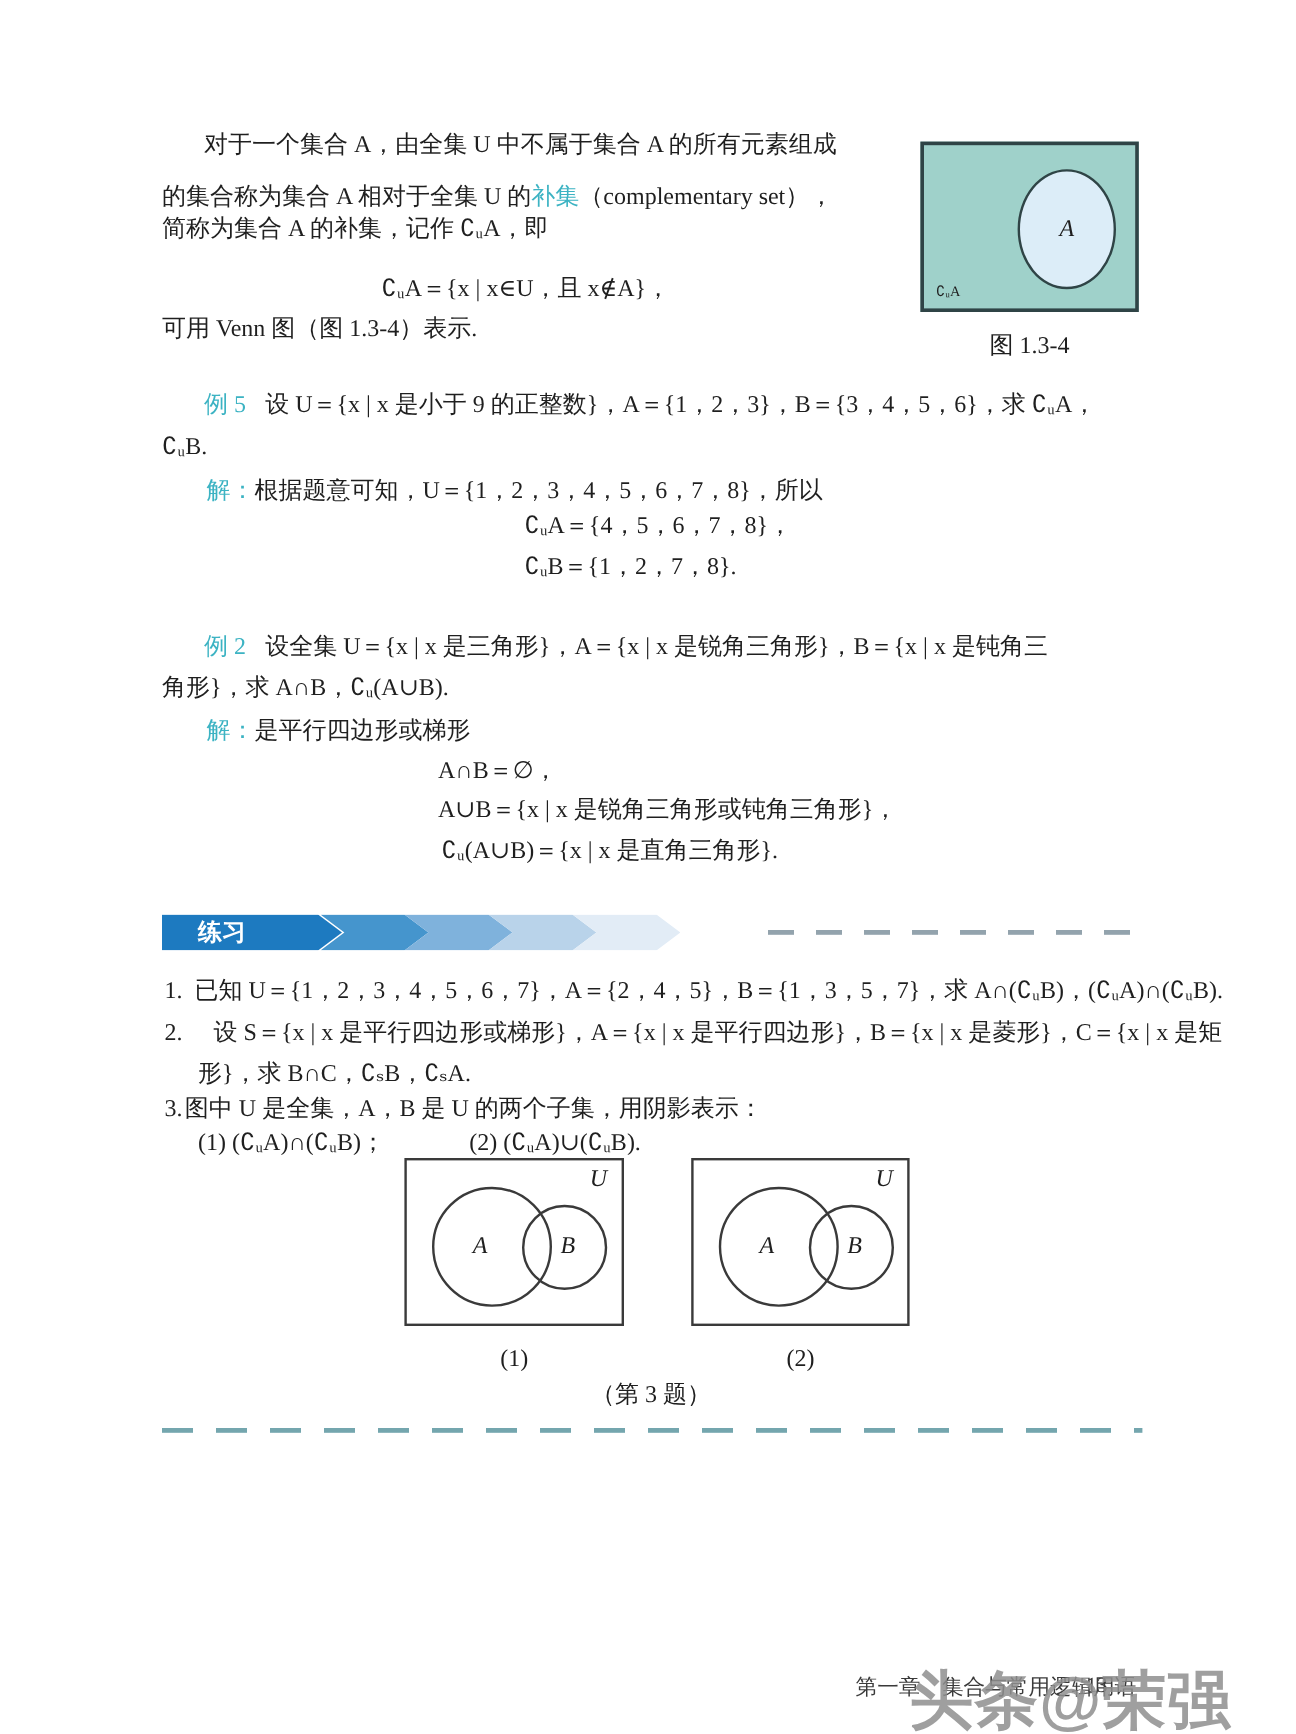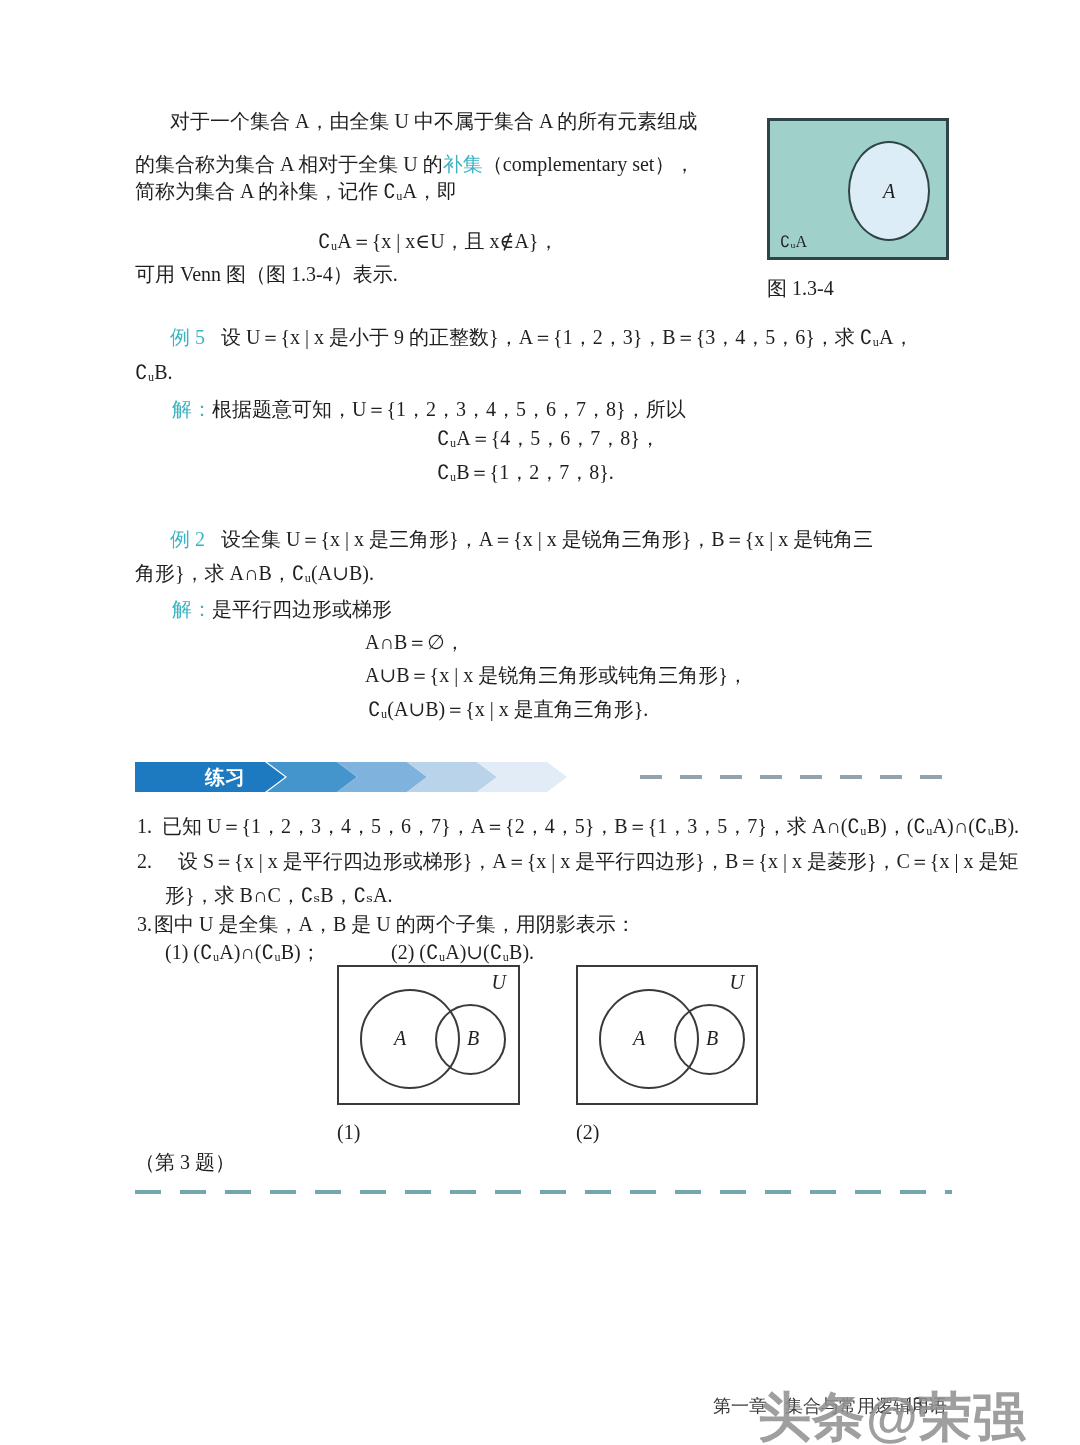--- a/index.html
+++ b/index.html
@@ -6,36 +6,36 @@
   body{
     width:1080px;height:1445px;background:#ffffff;position:relative;
     font-family:"Liberation Serif","DejaVu Serif",serif;color:#1f1f1f;
     overflow:hidden;
   }
   .abs{position:absolute;white-space:nowrap;}
   .t21{font-size:20px;line-height:30px;}
   .t20{font-size:20px;line-height:28px;text-align:right;}
   .teal{color:#3cb3c3;}
   .var{font-style:italic;}
-  .center{text-align:left;font-family:Liberation Serif, serif;}
+  .center{text-align:center;font-family:Liberation Serif, serif;}
 
   
   .fig-rect{
     position:absolute;left:767px;top:118px;width:182px;height:142px;
     background:#9fd1ca;border:3px solid #2f4446;box-sizing:border-box;
   }
   .fig-ellipse{
     position:absolute;right:16px;top:20px;width:78px;height:96px;
     background:#dcedf8;border:2px solid #2f4446;border-radius:50%;
     display:flex;align-items:center;justify-content:center;
   }
-  .fig-comp-label{position:absolute;left:10px;bottom:6px;font-size:16px;}
+  .fig-comp-label{position:absolute;left:10px;bottom:6px;font-size:12px;}
 
   
-  .banner{position:absolute;left:135px;top:762px;width:815px;height:30px;text-align:center;}
+  .banner{position:absolute;left:135px;top:762px;width:815px;height:30px;}
   .bn-label{
     position:absolute;left:0;top:0;width:150px;height:30px;background:#1d7ac0;
     clip-path:polygon(0 0,calc(100% - 20px) 0,100% 50%,calc(100% - 20px) 100%,0 100%);
     color:#fff;font-family:"Liberation Sans","DejaVu Sans",sans-serif;
     font-size:20px;font-weight:bold;line-height:30px;padding-left:30px;box-sizing:border-box;
   }
   .chv{position:absolute;top:0;height:30px;width:90px;
     clip-path:polygon(0 0,calc(100% - 20px) 0,100% 50%,calc(100% - 20px) 100%,0 100%,20px 50%);}
   .chv1{left:132px;background:#4595cd;}
   .chv2{left:202px;background:#7fb2dc;}

